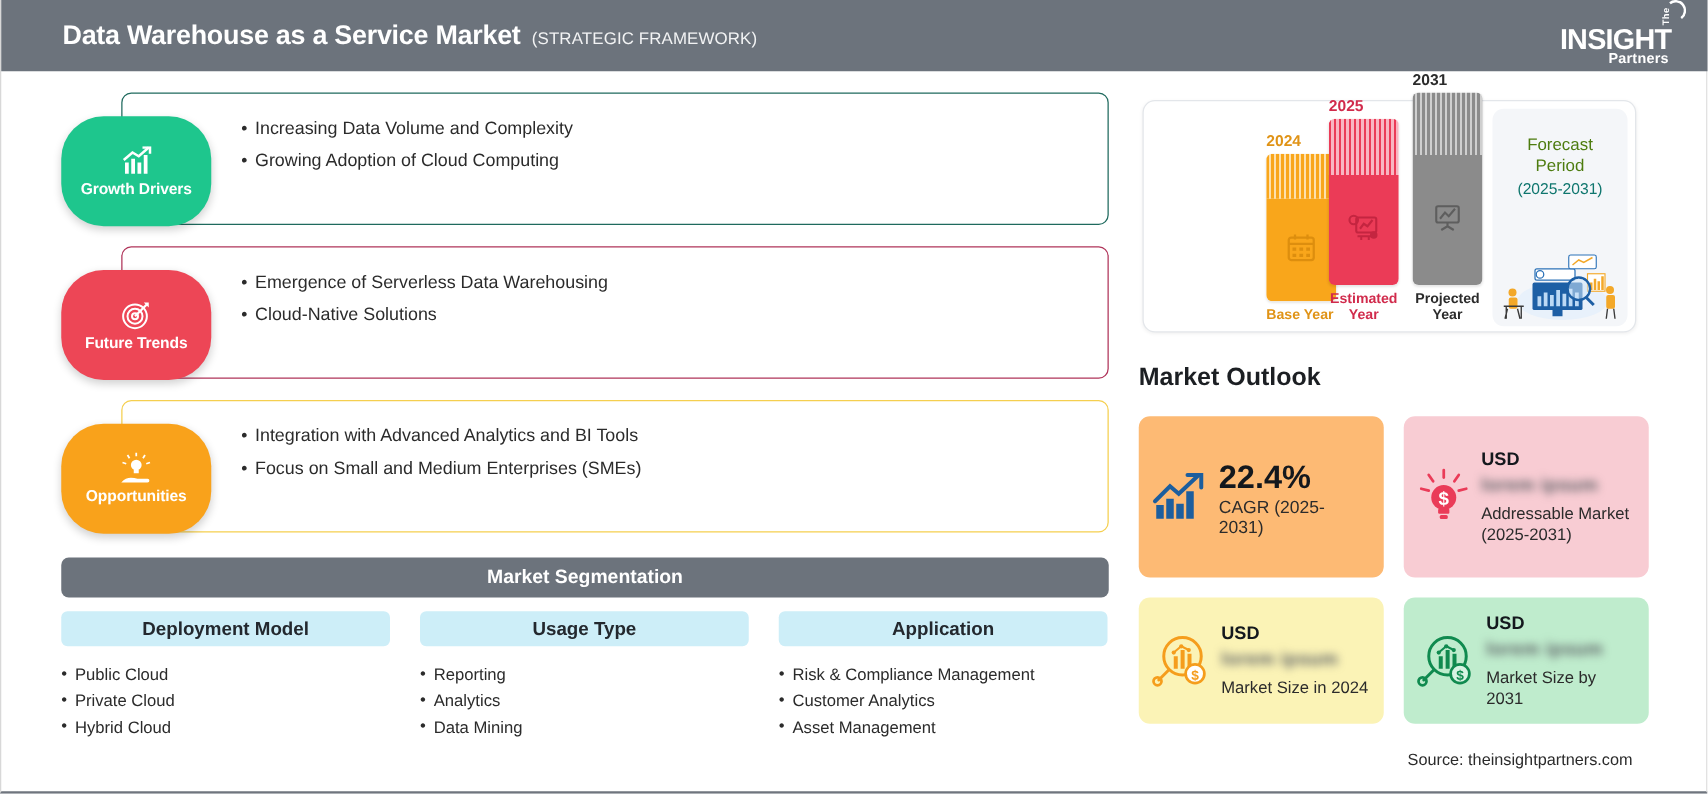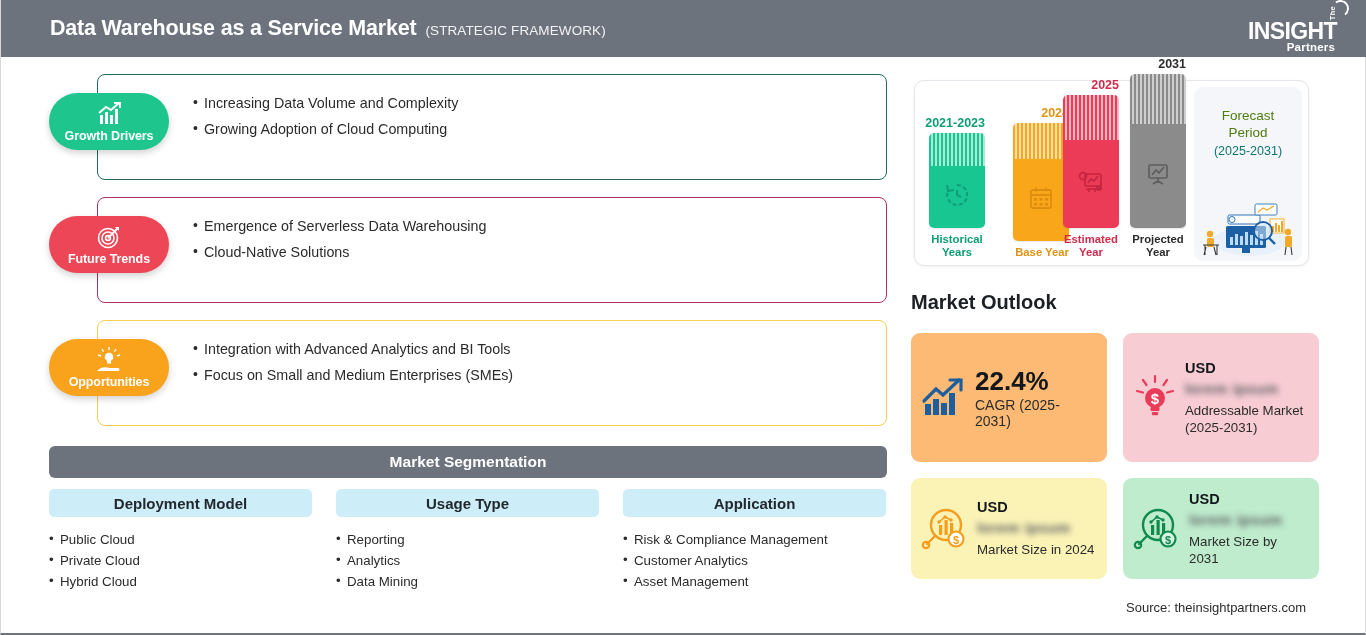--- a/index.html
+++ b/index.html
@@ -66,21 +66,21 @@
     width: 790px;
     border-radius: 8px;
     background: #fff;
   }
   .sec1-box { top: 74px; height: 106px; border: 1.3px solid #1f6a5e; }
   .sec2-box { top: 197px; height: 106px; border: 1.3px solid #b0345a; }
   .sec3-box { top: 320px; height: 106px; border: 1.3px solid #f5cf4f; }
 
   .pill {
     position: absolute; left: 48px;
-    width: 120px; height: 57px;
+    width: 120px; height: 88px;
     border-radius: 34px 34px 34px 34px;
     display: flex; flex-direction: column;
     align-items: center; justify-content: center;
     box-shadow: 0 3px 7px rgba(0,0,0,0.18);
     z-index: 4;
   }
   .pill-label {
     color: #fff; font-size: 12.5px; font-weight: bold;
     margin-top: 2px; letter-spacing: -0.1px; text-align: center;
   }
@@ -143,21 +143,21 @@
     background: #fff; border: 1px solid #e3e6ea;
     border-radius: 10px;
     box-shadow: 0 1px 3px rgba(0,0,0,0.06);
   }
   .bars {
     position: absolute; left: 14px; top: 0;
     width: 262px; height: 186px;
   }
   .barcol {
     position: absolute; bottom: 8px; width: 56px;
-    display: flex; flex-direction: column; align-items: flex-end;
+    display: flex; flex-direction: column; align-items: flex-start;
   }
   .bar-year {
     font-size: 12.5px; font-weight: bold; margin-bottom: 3px; white-space: nowrap;
   }
   .bar-shape {
     width: 56px; border-radius: 5px; overflow: hidden;
     display: flex; flex-direction: column;
     box-shadow: 0 1px 2px rgba(0,0,0,0.10);
   }
   .bar-hatch { width: 100%; }
@@ -324,36 +324,20 @@
         <div class="seg-item">Risk &amp; Compliance Management</div>
         <div class="seg-item">Customer Analytics</div>
         <div class="seg-item">Asset Management</div>
       </div>
     </div>
   </div>
 
   <div class="forecast">
     <div class="bars">
 
-      <div class="barcol" style="left:0px;">
-        <div class="bar-year" style="color:#0f9e77;">2021-2023</div>
-        <div class="bar-shape" style="height:95px;">
-          <div class="bar-hatch" style="height:33px;background:repeating-linear-gradient(90deg,#17c691 0 2px,#a9ead4 2px 4px);"></div>
-          <div class="bar-solid" style="background:#17c691;">
-            <span>
-              <svg width="26" height="26" viewBox="0 0 26 26">
-                <path d="M13 3 A10 10 0 1 1 4.5 8" fill="none" stroke="#0f9e77" stroke-width="2" stroke-dasharray="4 2.4"></path>
-                <path d="M3 3 L4 9 L10 8" fill="none" stroke="#0f9e77" stroke-width="2"></path>
-                <path d="M13 8 L13 13 L17 15" fill="none" stroke="#0f9e77" stroke-width="2"></path>
-              </svg>
-            </span>
-          </div>
-        </div>
-        <div class="bar-caption" style="color:#0f9e77;">Historical Years</div>
-      </div>
 
       <div class="barcol" style="left:84px;">
         <div class="bar-year" style="color:#e09316;">2024</div>
         <div class="bar-shape" style="height:118px;">
           <div class="bar-hatch" style="height:36px;background:repeating-linear-gradient(90deg,#f9a61b 0 2px,#fde0ae 2px 4px);"></div>
           <div class="bar-solid" style="background:#f9a61b;">
             <span>
               <svg width="24" height="24" viewBox="0 0 24 24">
                 <rect x="2" y="4" width="20" height="18" rx="2" fill="none" stroke="#dd8e0e" stroke-width="1.8"></rect>
                 <line x1="2" y1="9" x2="22" y2="9" stroke="#dd8e0e" stroke-width="1.8"></line>

